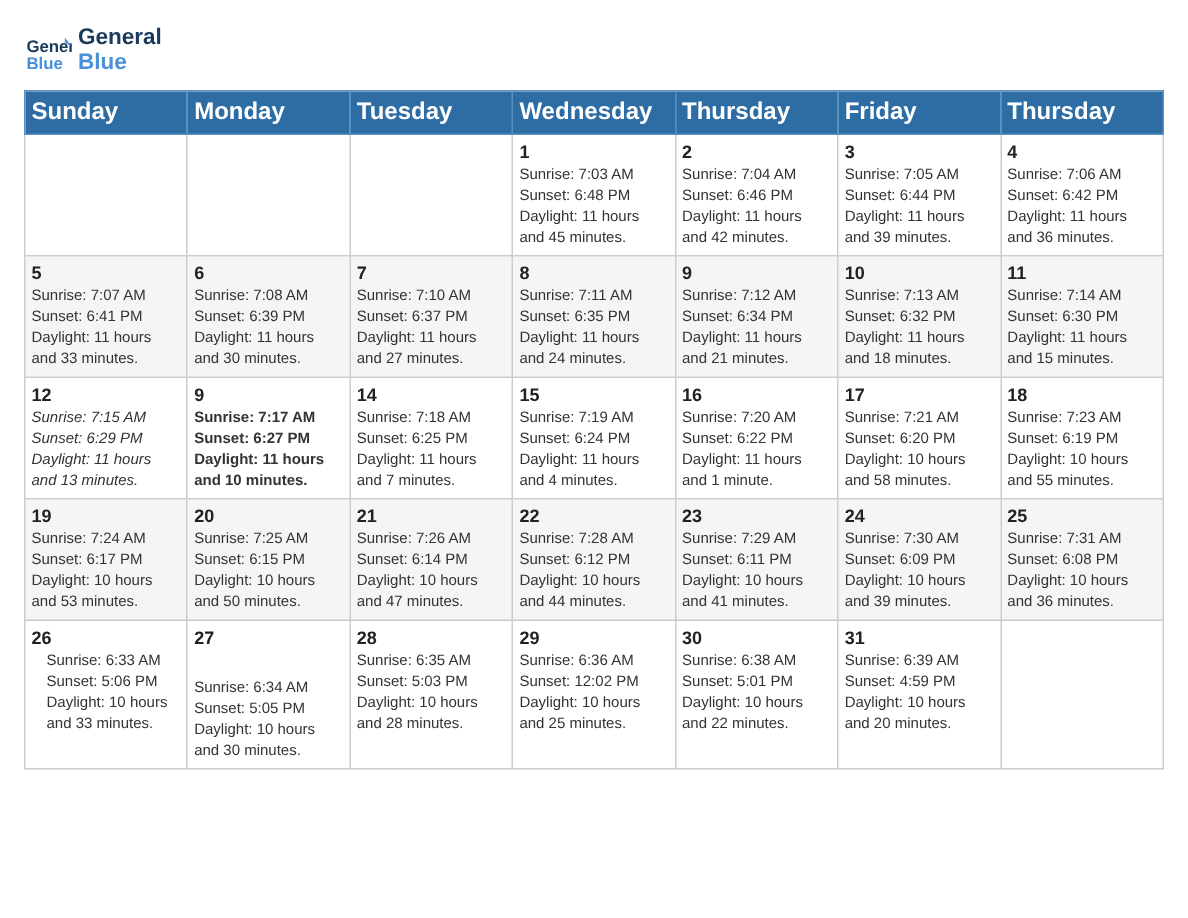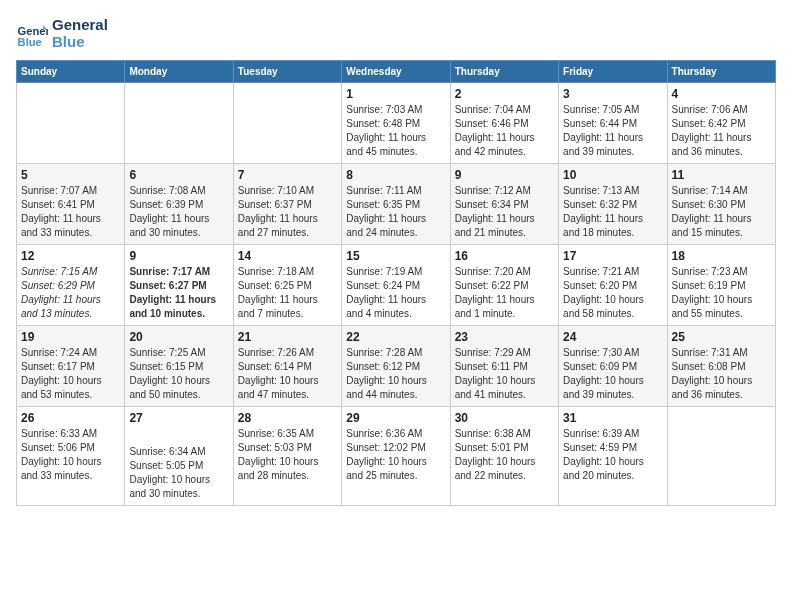--- a/index.html
+++ b/index.html
@@ -37,21 +37,21 @@
       font-size: 15px;
       color: #444;
     }
     .calendar {
       width: 100%;
       border-collapse: collapse;
     }
     .calendar th {
       background: #2e6da4;
       color: #fff;
-      font-size: 10px;
+      font-size: 16px;
       font-weight: bold;
       padding: 5px 4px;
       text-align: left;
       border: 1px solid #5a8fc0;
     }
     .calendar td {
       border: 1px solid #ccc;
       vertical-align: top;
       padding: 4px 4px;
       font-size: 10.5px;
@@ -296,21 +296,21 @@
           <span class="day-num">25</span>
           <div class="day-info" style="white-space: pre-line;">Sunrise: 7:31 AM
 Sunset: 6:08 PM
 Daylight: 10 hours
 and 36 minutes.</div>
         </td>
       </tr>
       <tr class="week-row">
         <td>
           <span class="day-num">26</span>
-          <div class="day-info" style="white-space: pre-line;">Sunrise: 6:33 AM
+          <div class="day-info" style="white-space: pre-line; margin-left: 10px;">Sunrise: 6:33 AM
 Sunset: 5:06 PM
 Daylight: 10 hours
 and 33 minutes.</div>
         </td>
         <td>
           <span class="day-num">27</span>
           <div class="day-info" style="white-space: pre-line; margin-top: 20px;">Sunrise: 6:34 AM
 Sunset: 5:05 PM
 Daylight: 10 hours
 and 30 minutes.</div>

